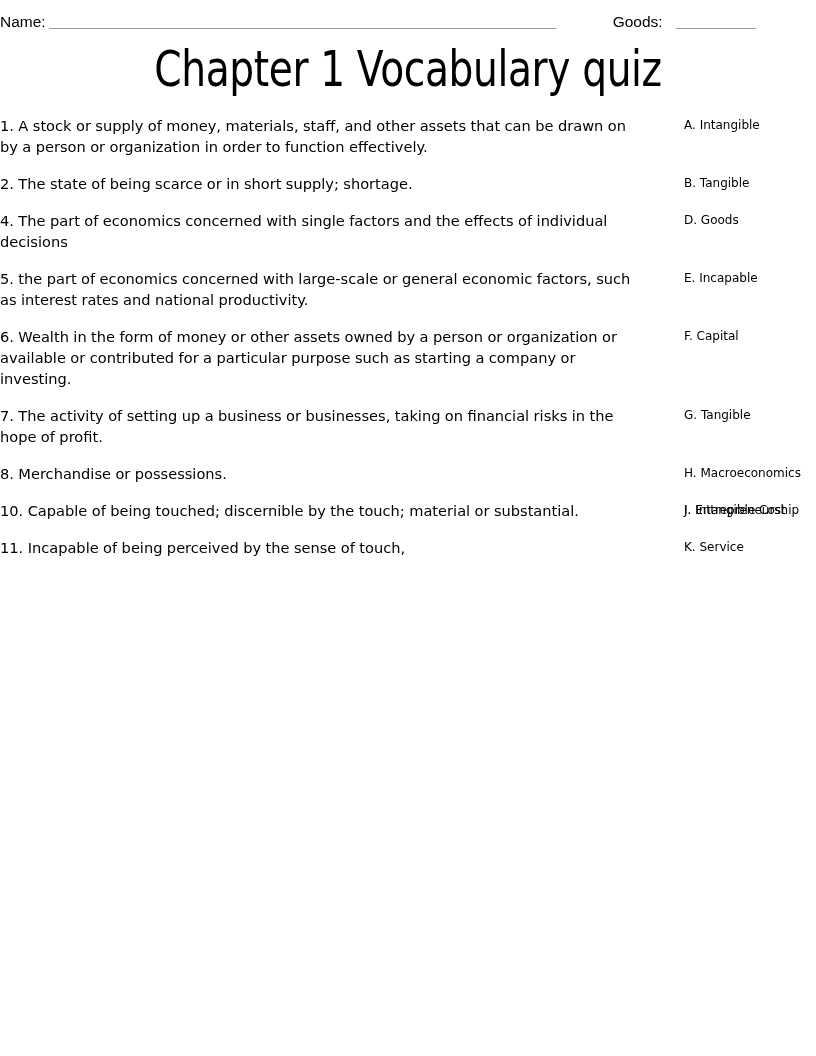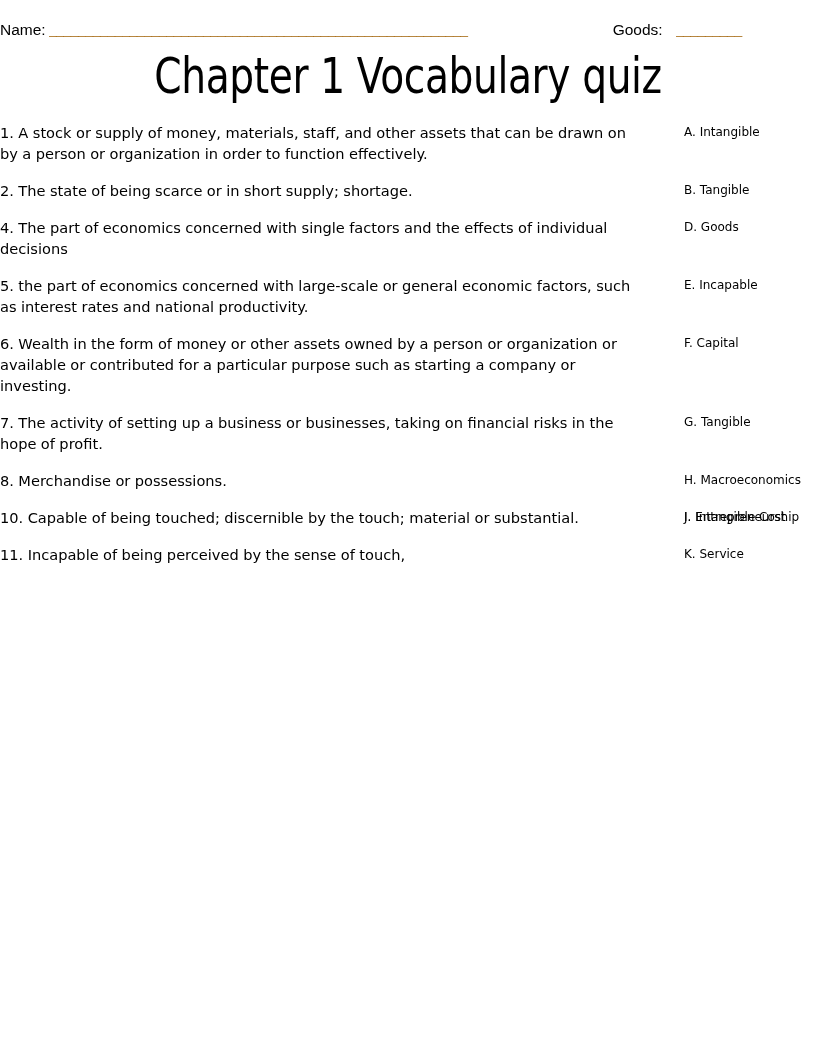--- a/index.html
+++ b/index.html
@@ -24,34 +24,34 @@
     overflow: hidden;
   }
 
   
   .header-line {
     display: flex;
     align-items: baseline;
     font-family: "Liberation Sans", sans-serif;
     font-size: 15.5px;
     line-height: 20px;
-    padding-top: 20px;
+    padding-top: 12px;
     white-space: nowrap;
   }
   .header-label {
     font-size: 15.5px;
   }
   .rule {
-    font-family: Liberation Serif, serif;
+    font-family: Liberation Mono, monospace;
     font-size: 15.5px;
     letter-spacing: -0.4px;
     overflow: hidden;
     display: inline-block;
     vertical-align: baseline;
-    color: #a16207;
+    color: #737373;
   }
   .rule-name {
     width: 520px;
     margin-left: 3px;
   }
   .rule-date {
     width: 105px;
     margin-left: 13px;
   }
   .header-gap {

